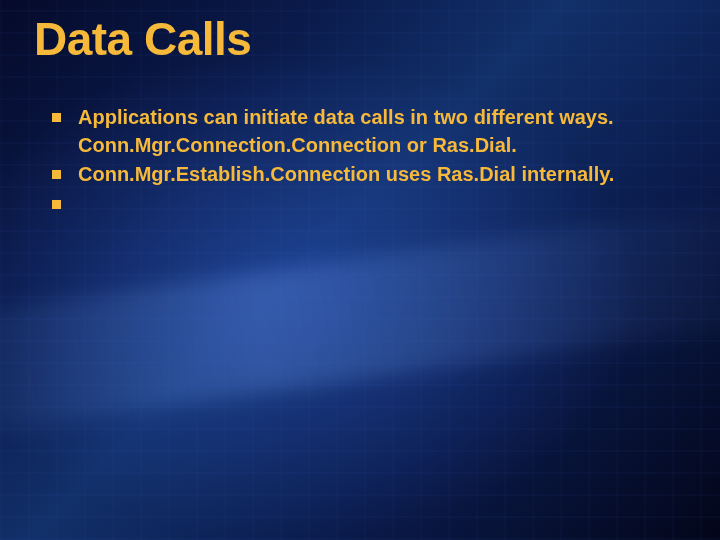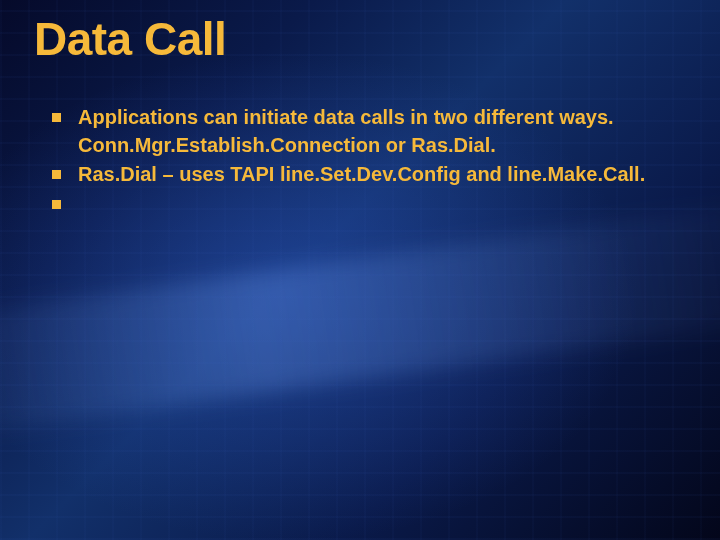--- a/index.html
+++ b/index.html
@@ -68,31 +68,28 @@
     top: 9px;
     width: 9px;
     height: 9px;
     background: #f6b93a;
   }
 </style>
 </head>
 <body>
 
 <div class="slide">
-  <h1 class="title">Data Call</h1>
+  <h1 class="title">Data Calls</h1>
 
   <ul class="bullets">
     <li>
       <span class="sq"></span>
-      <span>Applications can initiate data calls in two different ways.  Conn.Mgr.Establish.Connection or Ras.Dial.</span>
+      <span>Applications can initiate data calls in two different ways.  Conn.Mgr.Connection.Connection or Ras.Dial.</span>
     </li>
     <li>
       <span class="sq"></span>
-    </li>
-    <li>
-      <span class="sq"></span>
-      <span>Ras.Dial – uses TAPI line.Set.Dev.Config and line.Make.Call.</span>
+      <span>Conn.Mgr.Establish.Connection uses Ras.Dial internally.</span>
     </li>
     <li>
       <span class="sq"></span>
     </li>
   </ul>
 </div>
 
 </body></html>

